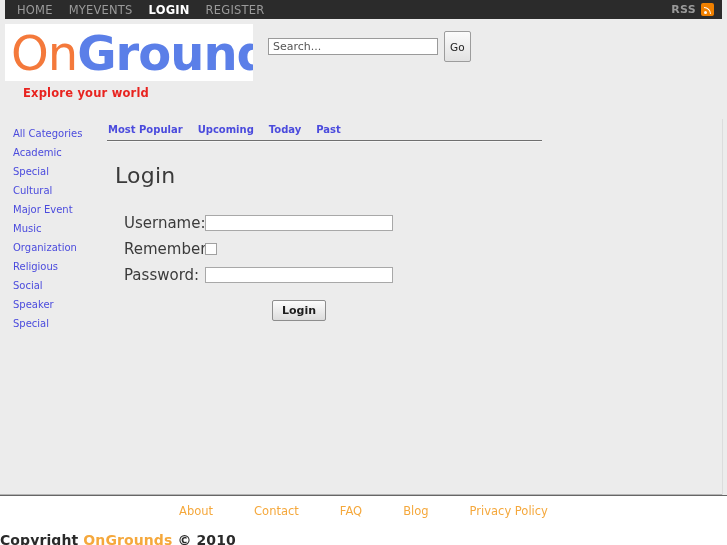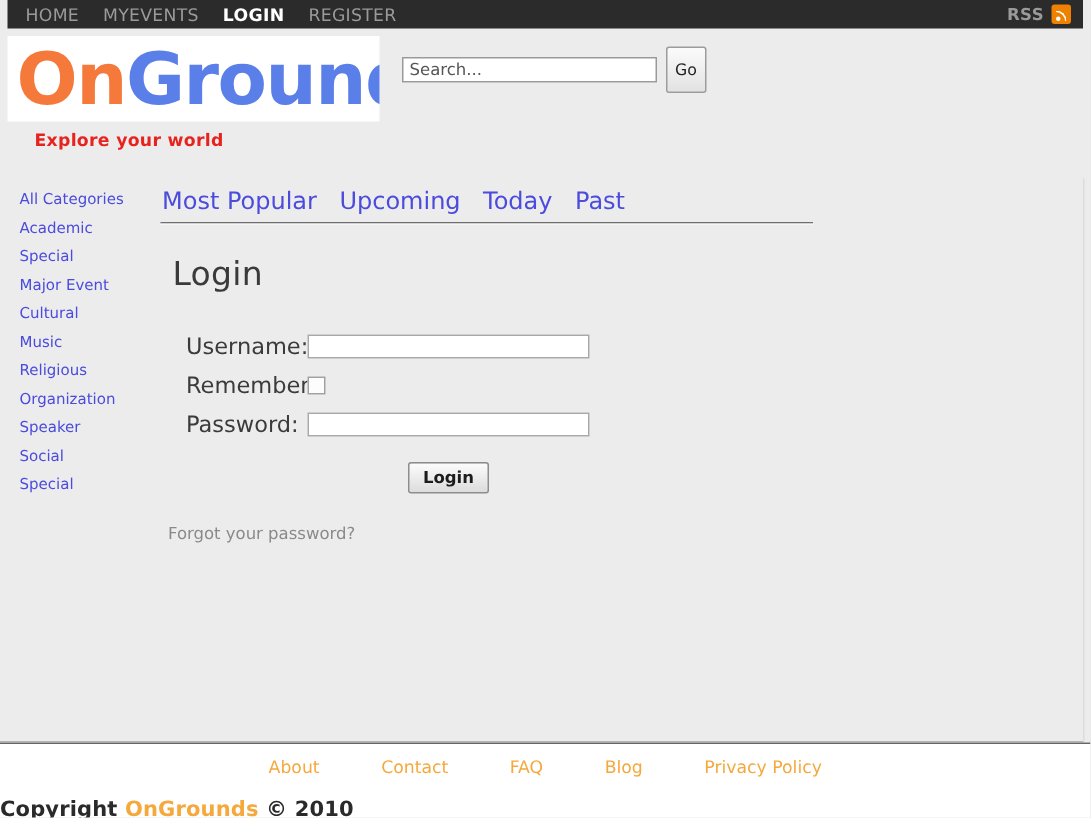--- a/index.html
+++ b/index.html
@@ -108,21 +108,21 @@
   .logo-text {
     font-family: "DejaVu Sans", sans-serif;
     font-size: 48px;
     line-height: 52px;
     letter-spacing: -1px;
     padding-left: 6px;
     white-space: nowrap;
   }
   .logo-on {
     color: #f4793b;
-    font-weight: bold;
+    font-weight: normal;
   }
   .logo-grounds {
     color: #5b7fe8;
     font-weight: bold;
   }
   .tagline {
     position: absolute;
     left: 23px;
     top: 67px;
     color: #e8231f;
@@ -201,21 +201,22 @@
   }
   .tabs {
     display: flex;
     gap: 15px;
     padding-top: 5px;
     padding-left: 1px;
   }
   .tabs a {
     color: #4b4bdd;
     text-decoration: none;
-    font-size: 16px;
+    font-size: 10px;
+    font-weight: bold;
   }
   .tabs-rule {
     margin-top: 5px;
     width: 435px;
     height: 0;
     border-top: 1px solid #6f6f6f;
     border-bottom: 1px solid #f6f6f6;
   }
   .page-title {
     margin: 21px 0 0 8px;
@@ -358,27 +359,27 @@
     <button class="go-btn">Go</button>
   </div>
 </div>
 
 <div class="content-area">
 
   <div class="sidebar">
     <a href="#">All Categories</a>
     <a href="#">Academic</a>
     <a href="#">Special</a>
+    <a href="#">Cultural</a>
     <a href="#">Major Event</a>
-    <a href="#">Cultural</a>
     <a href="#">Music</a>
+    <a href="#">Organization</a>
     <a href="#">Religious</a>
-    <a href="#">Organization</a>
+    <a href="#">Social</a>
     <a href="#">Speaker</a>
-    <a href="#">Social</a>
     <a href="#">Special</a>
   </div>
 
   <div class="main">
     <div class="tabs">
       <a href="#">Most Popular</a>
       <a href="#">Upcoming</a>
       <a href="#">Today</a>
       <a href="#">Past</a>
     </div>
@@ -397,21 +398,20 @@
       </div>
       <div class="form-row">
         <div class="form-label">Password:</div>
         <input class="text-field" type="password" style="">
       </div>
       <div class="submit-row">
         <button class="login-btn">Login</button>
       </div>
     </div>
 
-    <a href="#" class="forgot">Forgot your password?</a>
   </div>
 
   <div class="page-edge"></div>
 </div>
 
 <div class="footer">
   <div class="footer-links">
     <a href="#">About</a>
     <a href="#">Contact</a>
     <a href="#">FAQ</a>

